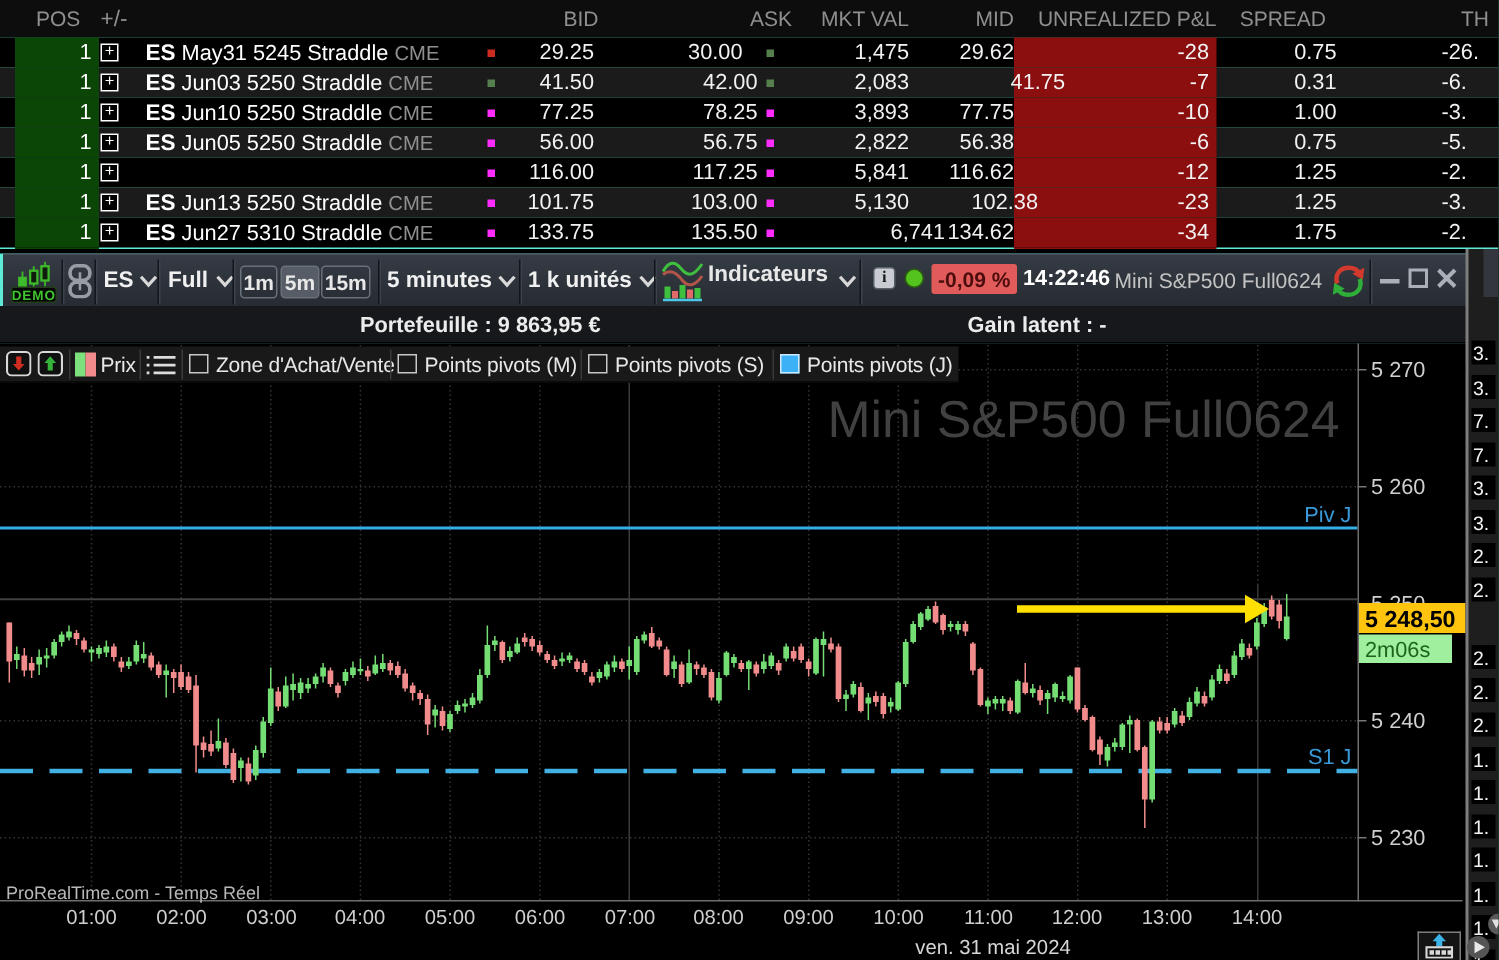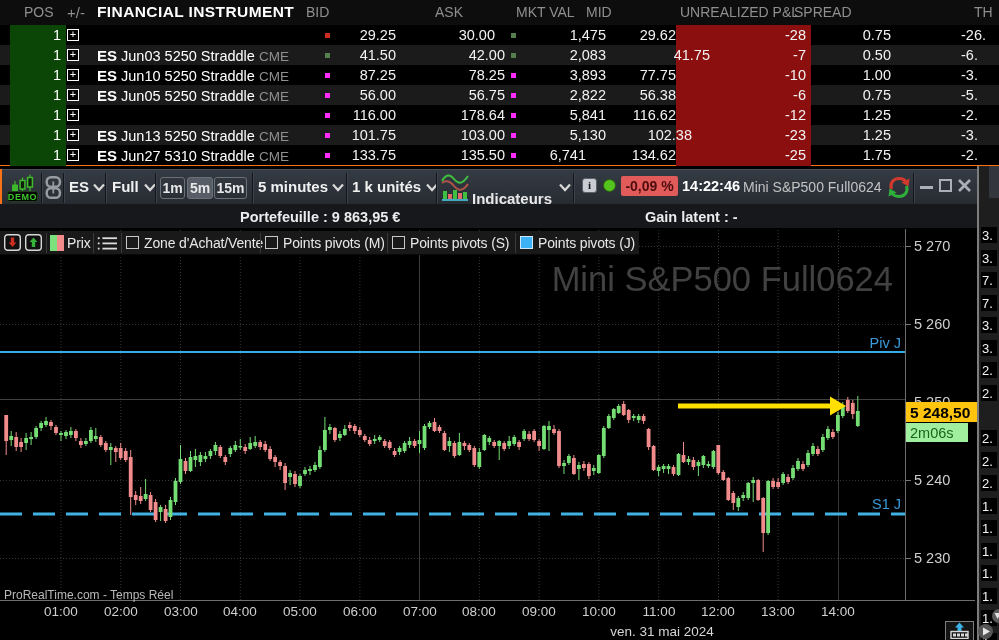--- a/index.html
+++ b/index.html
@@ -1,18 +1,18 @@
 <!DOCTYPE html>
 <html><head><meta charset="utf-8">
 <style>
 * { margin:0; padding:0; box-sizing:border-box; }
 html,body { width:999px; height:640px; background:#000; overflow:hidden;
   font-family:"Liberation Sans", sans-serif; }
-#page { position:relative; width:999px; height:640px; background:#f97316; }
-.hdr { position:absolute; top:4px; font-size:14px; color:#8f8f8f; text-align:left; }
+#page { position:relative; width:999px; height:640px; background:#5eead4; }
+.hdr { position:absolute; top:4px; font-size:14px; color:#8f8f8f; text-align:right; }
 .trow { position:absolute; left:0; width:999px; height:20px; }
 .trow .pos { position:absolute; left:10px; top:0; width:51px; height:20px;
   color:#fff; font-size:14.5px; text-align:right; padding-top:2px; }
 .trow .exp { position:absolute; left:67px; top:4px; width:12px; height:12px; background:#000;
   border:1.5px solid #fff; color:#fff; font-size:11px; line-height:8px; text-align:center; }
 .trow .inst { position:absolute; left:97px; top:2px; font-size:14.5px; color:#fff; white-space:nowrap; }
 .trow .inst b { font-size:15px; }
 .trow .nm { font-size:14.5px; }
 .trow .cme { color:#8f8f8f; font-size:13.5px; }
 .trow .num { position:absolute; top:2px; font-size:14.5px; color:#f2f2f2; text-align:right; }
@@ -25,36 +25,36 @@
 .cbtn { position:absolute; top:3px; width:17px; height:17px; }
 .tsep { position:absolute; top:3px; width:1px; height:30px; background:#12151a;
   box-shadow:1px 0 0 #3d434c; }
 </style></head>
 <body>
 <div id="page">
 
 <div style="position:absolute;left:0;top:0;width:999px;height:25px;background:#0d0d0d">
   <div class="hdr" style="left:10px;width:40px;text-align:left;padding-left:14px">POS</div>
   <div class="hdr" style="left:67px;width:30px;text-align:left;font-size:15px">+/-</div>
-  <div style="position:absolute;left:97px;top:3px;font-size:15.5px;font-weight:bold;color:#fff;letter-spacing:0.4px">FINANCIAL INSTRUMENT</div>
   <div class="hdr" style="left:306px;width:93px">BID</div>
   <div class="hdr" style="left:435px;width:93px">ASK</div>
   <div class="hdr" style="left:516px;width:90px">MKT VAL</div>
   <div class="hdr" style="left:586px;width:90px">MID</div>
   <div class="hdr" style="left:680px;width:131px">UNREALIZED P&amp;L</div>
   <div class="hdr" style="left:794px;width:90px">SPREAD</div>
   <div class="hdr" style="left:930px;width:60px;text-align:left;padding-left:44px">TH</div>
 </div>
 <div style="position:absolute;left:676px;top:164px;width:135px;height:2px;background:#8c0f0f"></div>
 <div style="position:absolute;left:10px;top:164px;width:56px;height:2px;background:#0b4606"></div>
 <div class="trow" style="top:25px;background:#000">
 <div style="position:absolute;left:676px;top:0;width:135px;height:20px;background:#8c0f0f"></div>
 <div style="position:absolute;left:10px;top:0;width:56px;height:20px;background:#0b4606"></div>
 <div class="pos">1</div>
 <div class="exp">+</div>
+<div class="inst"><b>ES</b> <span class="nm">May31 5245 Straddle</span> <span class="cme">CME</span></div>
 <div class="dot" style="left:325px;background:#cc2b20"></div>
 <div class="num" style="left:306px;width:90px">29.25</div>
 <div class="num" style="left:400px;width:95px">30.00</div>
 <div class="dot" style="left:511px;background:#55804e"></div>
 <div class="num" style="left:516px;width:90px">1,475</div>
 <div class="num" style="left:586px;width:90px">29.62</div>
 <div class="num" style="left:716px;width:90px">-28</div>
 <div class="num" style="left:801px;width:90px">0.75</div>
 <div class="num" style="left:940px;width:80px;text-align:left;padding-left:21px">-26.</div>
 </div>
@@ -64,31 +64,31 @@
 <div class="pos">1</div>
 <div class="exp">+</div>
 <div class="inst"><b>ES</b> <span class="nm">Jun03 5250 Straddle</span> <span class="cme">CME</span></div>
 <div class="dot" style="left:325px;background:#55804e"></div>
 <div class="num" style="left:306px;width:90px">41.50</div>
 <div class="num" style="left:410px;width:95px">42.00</div>
 <div class="dot" style="left:511px;background:#55804e"></div>
 <div class="num" style="left:516px;width:90px">2,083</div>
 <div class="num" style="left:620px;width:90px">41.75</div>
 <div class="num" style="left:716px;width:90px">-7</div>
-<div class="num" style="left:801px;width:90px">0.50</div>
+<div class="num" style="left:801px;width:90px">0.31</div>
 <div class="num" style="left:940px;width:80px;text-align:left;padding-left:21px">-6.</div>
 </div>
 <div class="trow" style="top:65px;background:#000">
 <div style="position:absolute;left:676px;top:0;width:135px;height:20px;background:#8c0f0f"></div>
 <div style="position:absolute;left:10px;top:0;width:56px;height:20px;background:#0b4606"></div>
 <div class="pos">1</div>
 <div class="exp">+</div>
 <div class="inst"><b>ES</b> <span class="nm">Jun10 5250 Straddle</span> <span class="cme">CME</span></div>
 <div class="dot" style="left:325px;background:#ff2bff"></div>
-<div class="num" style="left:306px;width:90px">87.25</div>
+<div class="num" style="left:306px;width:90px">77.25</div>
 <div class="num" style="left:410px;width:95px">78.25</div>
 <div class="dot" style="left:511px;background:#ff2bff"></div>
 <div class="num" style="left:516px;width:90px">3,893</div>
 <div class="num" style="left:586px;width:90px">77.75</div>
 <div class="num" style="left:716px;width:90px">-10</div>
 <div class="num" style="left:801px;width:90px">1.00</div>
 <div class="num" style="left:940px;width:80px;text-align:left;padding-left:21px">-3.</div>
 </div>
 <div class="trow" style="top:85px;background:#1b1b1b">
 <div style="position:absolute;left:676px;top:0;width:135px;height:20px;background:#8c0f0f"></div>
@@ -106,21 +106,21 @@
 <div class="num" style="left:801px;width:90px">0.75</div>
 <div class="num" style="left:940px;width:80px;text-align:left;padding-left:21px">-5.</div>
 </div>
 <div class="trow" style="top:105px;background:#000">
 <div style="position:absolute;left:676px;top:0;width:135px;height:20px;background:#8c0f0f"></div>
 <div style="position:absolute;left:10px;top:0;width:56px;height:20px;background:#0b4606"></div>
 <div class="pos">1</div>
 <div class="exp">+</div>
 <div class="dot" style="left:325px;background:#ff2bff"></div>
 <div class="num" style="left:306px;width:90px">116.00</div>
-<div class="num" style="left:410px;width:95px">178.64</div>
+<div class="num" style="left:410px;width:95px">117.25</div>
 <div class="dot" style="left:511px;background:#ff2bff"></div>
 <div class="num" style="left:516px;width:90px">5,841</div>
 <div class="num" style="left:586px;width:90px">116.62</div>
 <div class="num" style="left:716px;width:90px">-12</div>
 <div class="num" style="left:801px;width:90px">1.25</div>
 <div class="num" style="left:940px;width:80px;text-align:left;padding-left:21px">-2.</div>
 </div>
 <div class="trow" style="top:125px;background:#1b1b1b">
 <div style="position:absolute;left:676px;top:0;width:135px;height:20px;background:#8c0f0f"></div>
 <div style="position:absolute;left:10px;top:0;width:56px;height:20px;background:#0b4606"></div>
@@ -140,23 +140,23 @@
 <div class="trow" style="top:145px;background:#000">
 <div style="position:absolute;left:676px;top:0;width:135px;height:20px;background:#8c0f0f"></div>
 <div style="position:absolute;left:10px;top:0;width:56px;height:20px;background:#0b4606"></div>
 <div class="pos">1</div>
 <div class="exp">+</div>
 <div class="inst"><b>ES</b> <span class="nm">Jun27 5310 Straddle</span> <span class="cme">CME</span></div>
 <div class="dot" style="left:325px;background:#ff2bff"></div>
 <div class="num" style="left:306px;width:90px">133.75</div>
 <div class="num" style="left:410px;width:95px">135.50</div>
 <div class="dot" style="left:511px;background:#ff2bff"></div>
-<div class="num" style="left:496px;width:90px">6,741</div>
+<div class="num" style="left:540px;width:90px">6,741</div>
 <div class="num" style="left:586px;width:90px">134.62</div>
-<div class="num" style="left:716px;width:90px">-25</div>
+<div class="num" style="left:716px;width:90px">-34</div>
 <div class="num" style="left:801px;width:90px">1.75</div>
 <div class="num" style="left:940px;width:80px;text-align:left;padding-left:21px">-2.</div>
 </div>
 
 <div style="position:absolute;left:0;top:166px;width:978px;height:3px;background:#000"></div>
 <div style="position:absolute;left:2px;top:169px;width:976px;height:35px;
   background:linear-gradient(#353b44,#272c33);border-top:1px solid #49505a">
 
   <div style="position:absolute;left:5px;top:4px"><svg width="31" height="28" viewBox="0 0 31 28">
     <g stroke="#3dbb2a" fill="#3dbb2a">
@@ -210,21 +210,21 @@
     <path d="M1 10 C6 6 10 9 14 14 C18 19 23 17 27 11" fill="none" stroke="#b05548" stroke-width="2"></path>
     <g>
       <rect x="2" y="18" width="4" height="8" fill="#3fbf3f"></rect>
       <rect x="7" y="21" width="4" height="5" fill="#e06a6a"></rect>
       <rect x="12" y="17" width="4" height="9" fill="#3fbf3f"></rect>
       <rect x="17" y="20" width="4" height="6" fill="#e06a6a"></rect>
       <rect x="22" y="19" width="4" height="7" fill="#3fbf3f"></rect>
     </g>
     <line x1="1" y1="27" x2="27" y2="27" stroke="#49c8e8" stroke-width="1.6"></line>
   </svg></div>
-  <div style="position:absolute;left:470px;top:20px;font-size:15px;font-weight:bold;color:#e8e8e8">Indicateurs</div>
+  <div style="position:absolute;left:470px;top:4px;font-size:15px;font-weight:bold;color:#e8e8e8">Indicateurs</div>
   <svg style="position:absolute;left:556px;top:13px" width="14" height="9">
         <path d="M2 1.5 L7 7 L12 1.5" fill="none" stroke="#d8d8d8" stroke-width="2.2"></path>
       </svg>
   <div class="tsep" style="left:571px"></div>
 
   <div style="position:absolute;left:580px;top:8px;width:15px;height:15px;background:#c9cdd3;border-radius:3px;border:1px solid #5a6068;
     color:#16181c;font-size:11px;font-weight:bold;text-align:center;line-height:13px;font-family:'Liberation Serif',serif">i</div>
   <div style="position:absolute;left:601px;top:9px;width:13px;height:13px;border-radius:50%;background:#54c31e;border:1px solid #2a600f"></div>
 
   <div style="position:absolute;left:619px;top:6px;width:57px;height:20px;background:#e25b5b;border-radius:2px;

